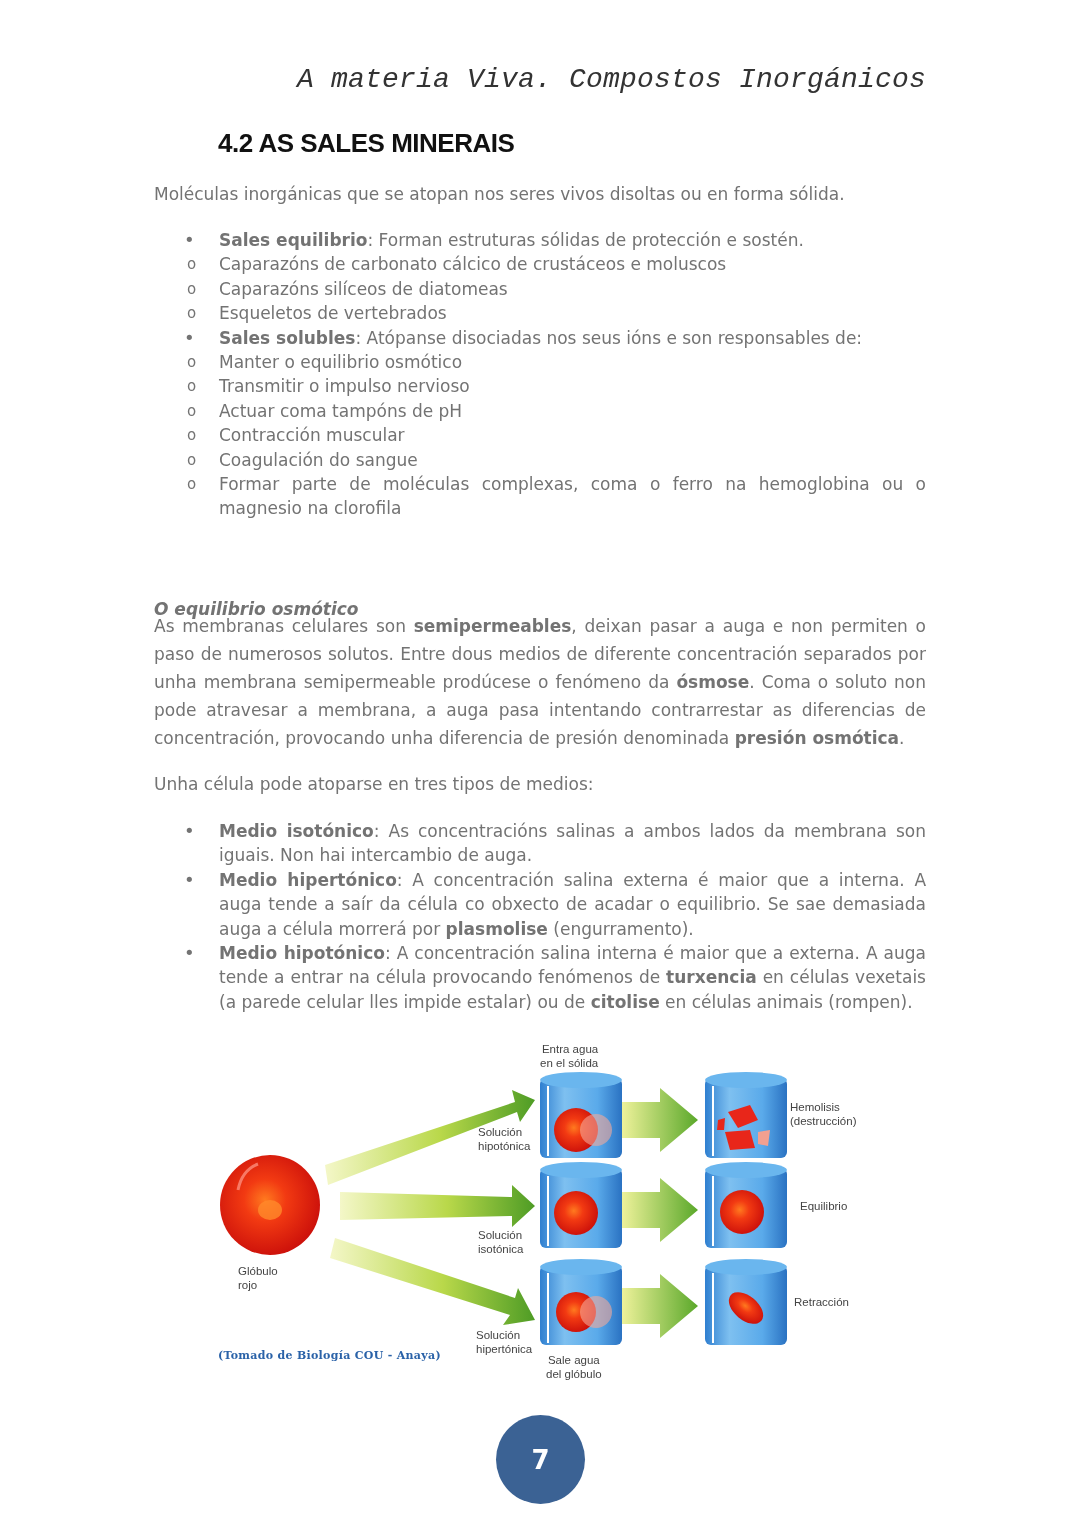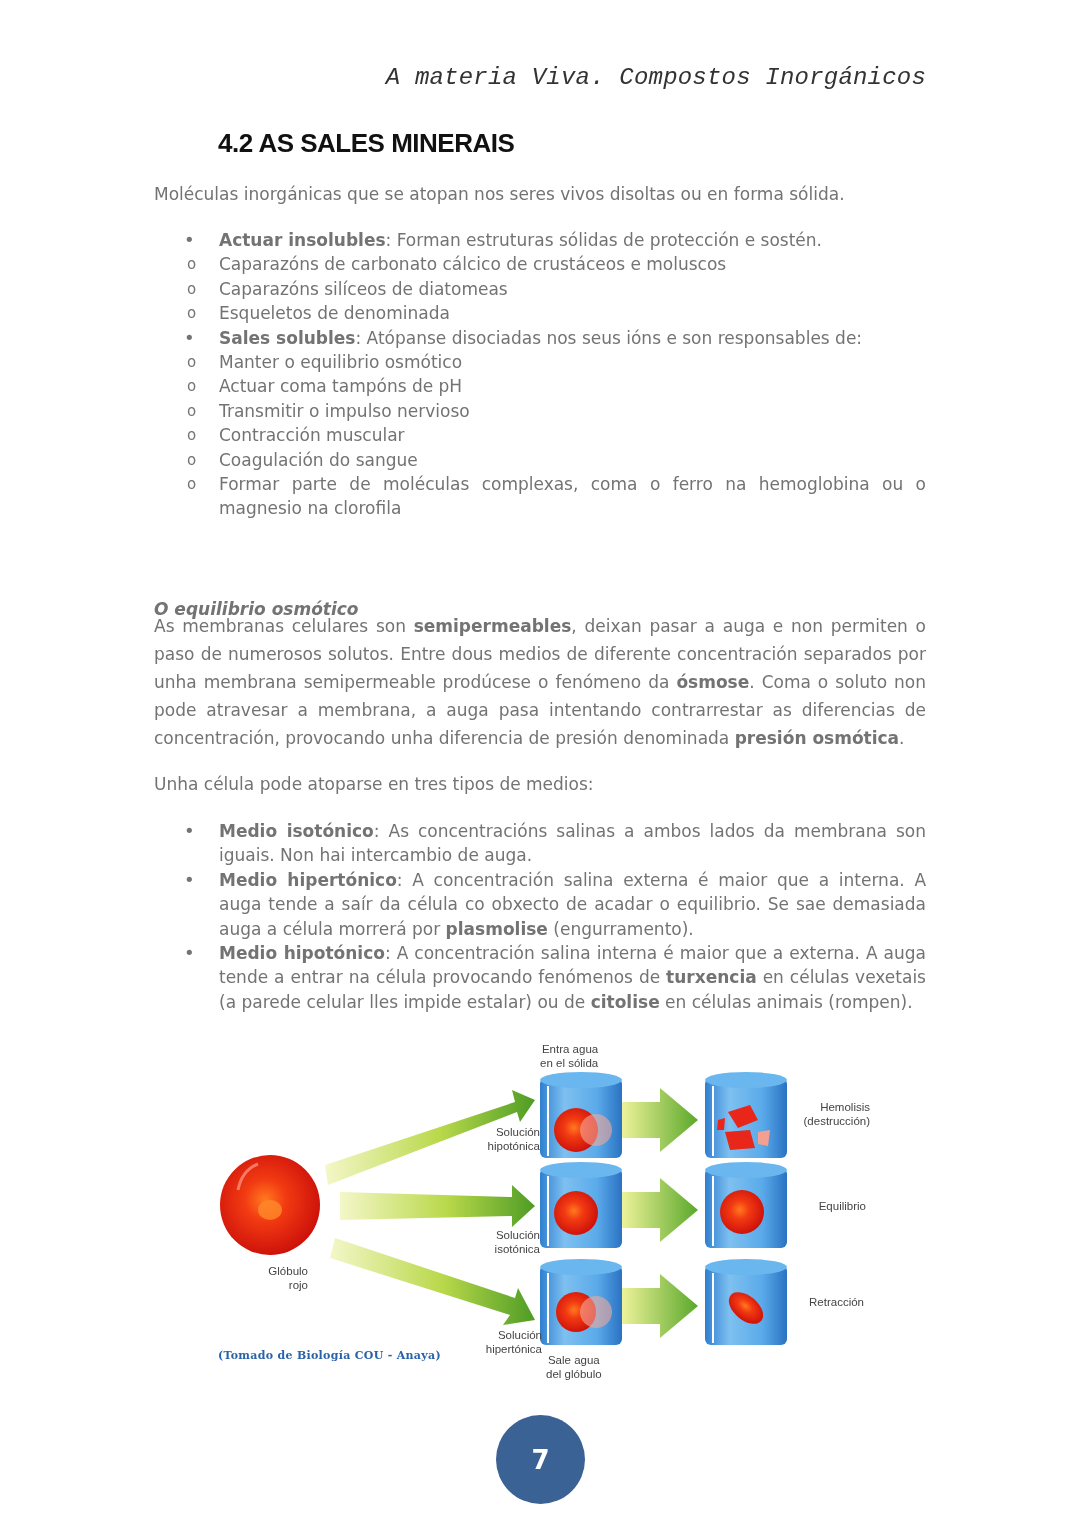--- a/index.html
+++ b/index.html
@@ -1,61 +1,61 @@
 <!DOCTYPE html>
 <html><head>
 <meta charset="utf-8">
 <style>
   html, body { margin: 0; padding: 0; background: #ffffff; }
   body { width: 1080px; height: 1527px; position: relative; overflow: hidden; font-family: "Liberation Sans", sans-serif; color: #111; }
-  .running-head { position: absolute; top: 64px; right: 154px; font-family: "Liberation Mono", monospace; font-style: italic; font-size: 24px; color: #333; letter-spacing: 0.2px; }
+  .running-head { position: absolute; top: 64px; right: 154px; font-family: "Liberation Mono", monospace; font-style: italic; font-size: 28px; color: #333; letter-spacing: 0.2px; }
   .section-title { position: absolute; top: 128px; left: 218px; font-family: "Liberation Sans", sans-serif; font-weight: bold; font-size: 26px; letter-spacing: -0.5px; color: #111; margin: 0; }
   .body-text { position: absolute; left: 154px; width: 772px; font-family: "DejaVu Sans", sans-serif; font-size: 17px; color: #737373; }
   .p { margin: 0; line-height: 28px; text-align: justify; }
   .p b { font-weight: bold; }
   ul.bullets { list-style: none; margin: 0; padding: 0; }
   ul.bullets > li { position: relative; padding-left: 65px; line-height: 24.4px; text-align: justify; }
   ul.bullets > li::before { content: "\2022"; position: absolute; left: 30px; top: 0; font-size: 18px; }
   ul.sub { list-style: none; margin: 0; padding: 0; }
   ul.sub > li { position: relative; padding-left: 65px; line-height: 24.4px; text-align: justify; }
   ul.sub > li::before { content: "o"; position: absolute; left: 33px; top: 0; font-size: 15px; }
   .subhead { font-weight: bold; font-style: italic; margin-top: 28px; }
   
   .figure { position: absolute; left: 210px; top: 1040px; width: 680px; height: 345px; }
-  .fig-label { position: absolute; font-family: "Liberation Sans", sans-serif; font-size: 11.5px; color: #444; text-align: right; line-height: 13.5px; }
+  .fig-label { position: absolute; font-family: "Liberation Sans", sans-serif; font-size: 11.5px; color: #444; text-align: left; line-height: 13.5px; }
   .credit { position: absolute; left: 8px; top: 309px; font-family: "DejaVu Serif", serif; font-size: 11px; color: #2a62a8; font-weight: bold; letter-spacing: 0.3px; }
   .page-num { position: absolute; left: 496px; top: 1415px; width: 89px; height: 89px; border-radius: 50%; background: #3b6294; color: #fff; font-family: "DejaVu Sans", sans-serif; font-weight: bold; font-size: 26px; display: flex; align-items: center; justify-content: center; }
 </style>
 </head>
 <body>
 
 <div class="running-head">A materia Viva. Compostos Inorgánicos</div>
 
 <h1 class="section-title">4.2 AS SALES MINERAIS</h1>
 
 <div class="body-text" style="top:180px;">
   <p class="p">Moléculas inorgánicas que se atopan nos seres vivos disoltas ou en forma sólida.</p>
 </div>
 
 <div class="body-text" style="top:228px;">
   <ul class="bullets">
     <li>
-      <b>Actuar insolubles</b><span>: Forman estruturas sólidas de protección e sostén.</span>
+      <b>Sales equilibrio</b><span>: Forman estruturas sólidas de protección e sostén.</span>
       <ul class="sub" style="margin-left:-65px;">
         <li>Caparazóns de carbonato cálcico de crustáceos e moluscos</li>
         <li>Caparazóns silíceos de diatomeas</li>
-        <li>Esqueletos de denominada</li>
+        <li>Esqueletos de vertebrados</li>
       </ul>
     </li>
     <li>
       <b>Sales solubles</b><span>: Atópanse disociadas nos seus ións e son responsables de:</span>
       <ul class="sub" style="margin-left:-65px;">
         <li>Manter o equilibrio osmótico</li>
+        <li>Transmitir o impulso nervioso</li>
         <li>Actuar coma tampóns de pH</li>
-        <li>Transmitir o impulso nervioso</li>
         <li>Contracción muscular</li>
         <li>Coagulación do sangue</li>
         <li>Formar parte de moléculas complexas, coma o ferro na hemoglobina ou o magnesio na clorofila</li>
       </ul>
     </li>
   </ul>
 </div>
 
 <div class="body-text" style="top:567px;">
   <p class="p subhead">O equilibrio osmótico</p>

